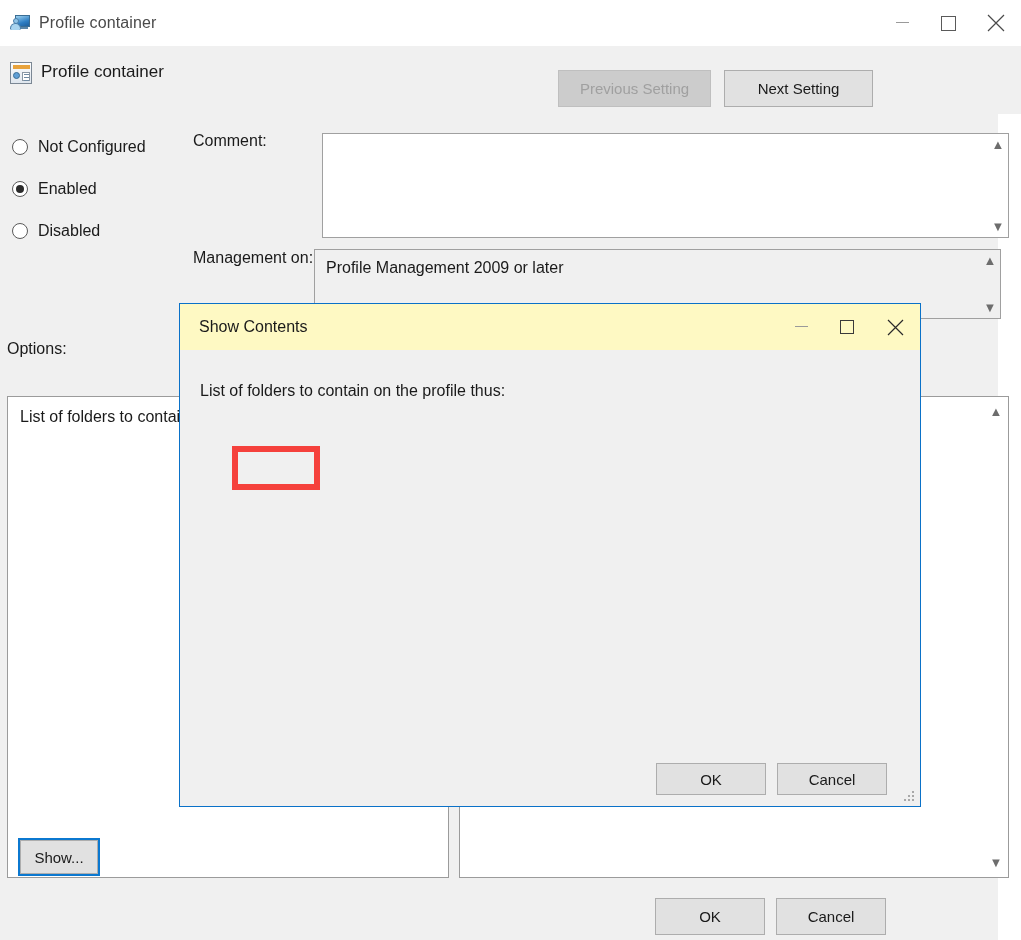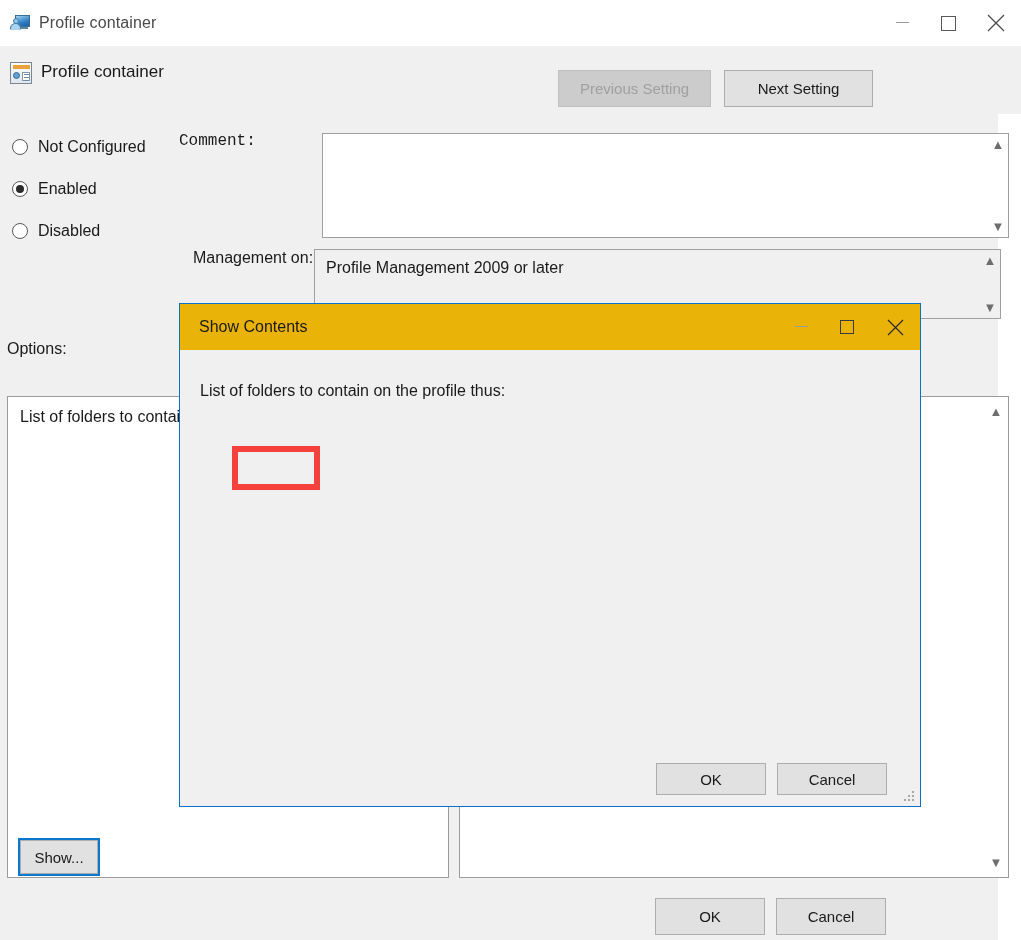--- a/index.html
+++ b/index.html
@@ -96,21 +96,21 @@
   .radio-row.checked .rb:after {
     content:""; position:absolute; left:3px; top:3px; width:8px; height:8px;
     border-radius:50%; background:#2a2a2a;
   }
   .radio-row .rl { font-size:16px; color:#1a1a1a; white-space:nowrap; }
   #radio-notconfigured { left:12px; top:138px; }
   #radio-enabled       { left:12px; top:180px; }
   #radio-disabled      { left:12px; top:222px; }
 
   .lbl { position:absolute; font-size:16px; color:#1a1a1a; white-space:nowrap; }
-  #lbl-comment { left:179px; top:132px;font-family:Liberation Mono, monospace; }
+  #lbl-comment { left:193px; top:132px; }
   #lbl-supported { left:193px; top:249px; }
   #lbl-options { left:7px; top:340px; }
 
   .textbox {
     position:absolute; background:#ffffff; border:1px solid #a0a0a0;
   }
   #comment-box { left:322px; top:133px; width:687px; height:105px; }
   #supported-box { left:314px; top:249px; width:687px; height:70px; background:#f0f0f0; }
   #supported-text { position:absolute; left:11px; top:9px; font-size:16px; color:#1a1a1a; }
 
@@ -149,21 +149,21 @@
   #m-cancel { position:absolute; left:776px; top:898px; width:110px; height:37px; }
   #m-apply { position:absolute; left:897px; top:898px; width:110px; height:37px; }
 
   
   #dlg {
     position:absolute; left:179px; top:303px; width:742px; height:504px;
     background:#f0f0f0; border:1px solid #0a71c8;
     box-shadow: 0 0 0 0 rgba(0,0,0,0);
   }
   #dlg-titlebar {
-    position:absolute; left:0; top:0; right:0; height:46px; background:#eab308;
+    position:absolute; left:0; top:0; right:0; height:46px; background:#fef9c3;
     display:flex; align-items:center;
   }
   #dlg-title { margin-left:19px; font-size:16px; color:#1a1a1a; }
   #dlg-controls { position:absolute; right:0; top:0; height:46px; display:flex; }
   #dlg-label {
     position:absolute; left:20px; top:78px; font-size:16px; color:#1a1a1a;
   }
   #grid {
     position:absolute; left:19px; top:112px; width:703px; height:336px;
     background:#ffffff; border:1px solid #1a1a1a;

